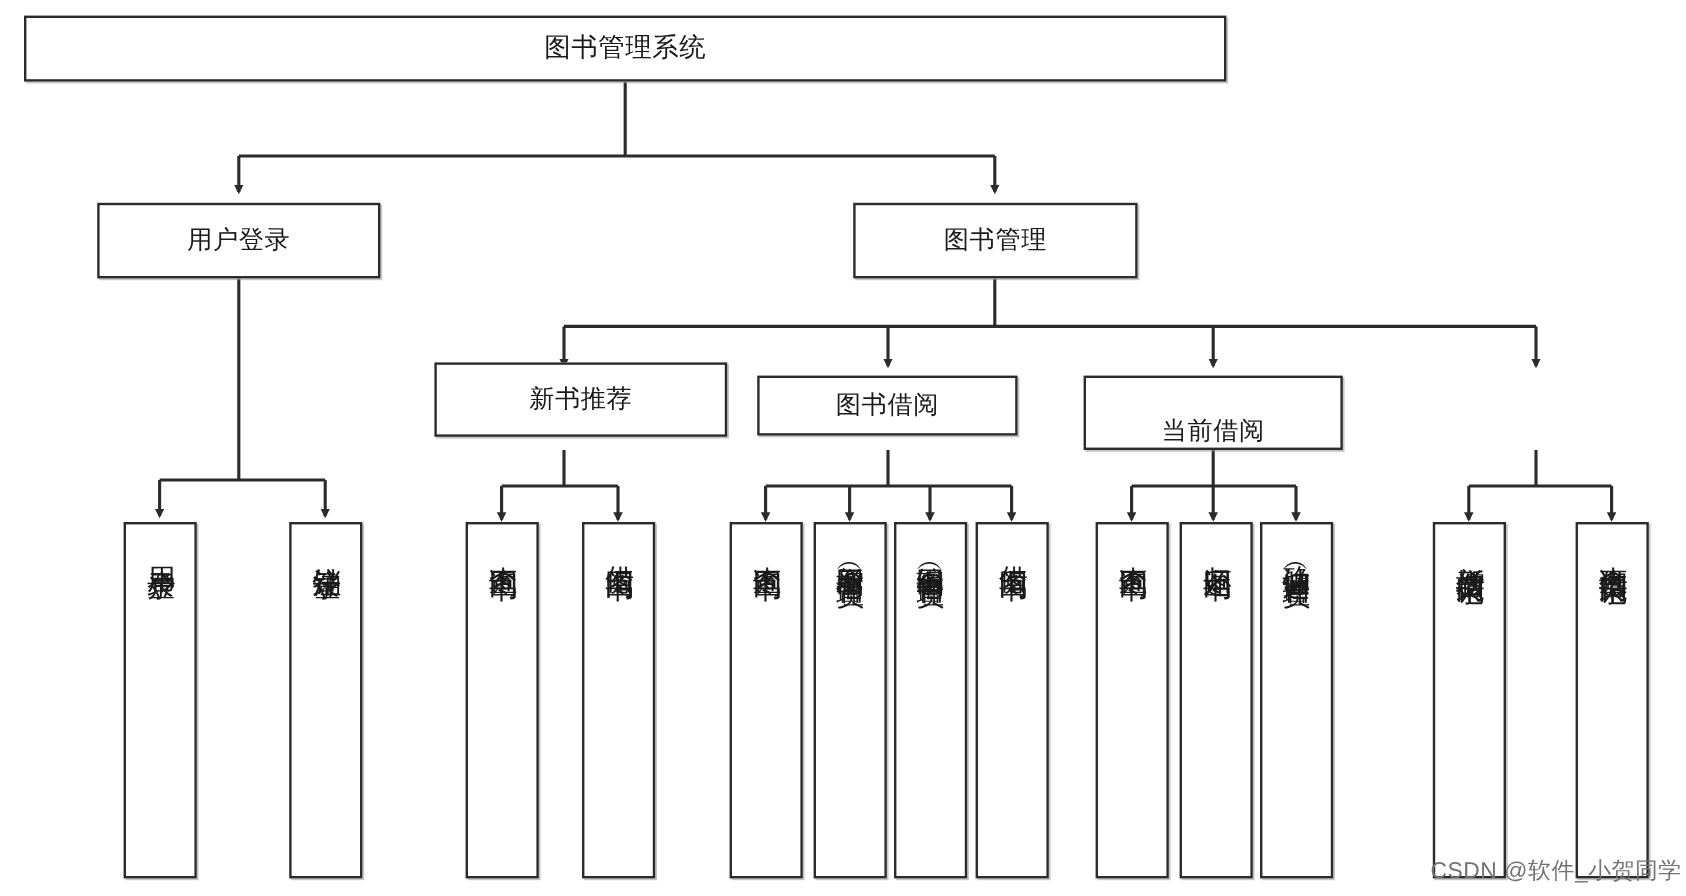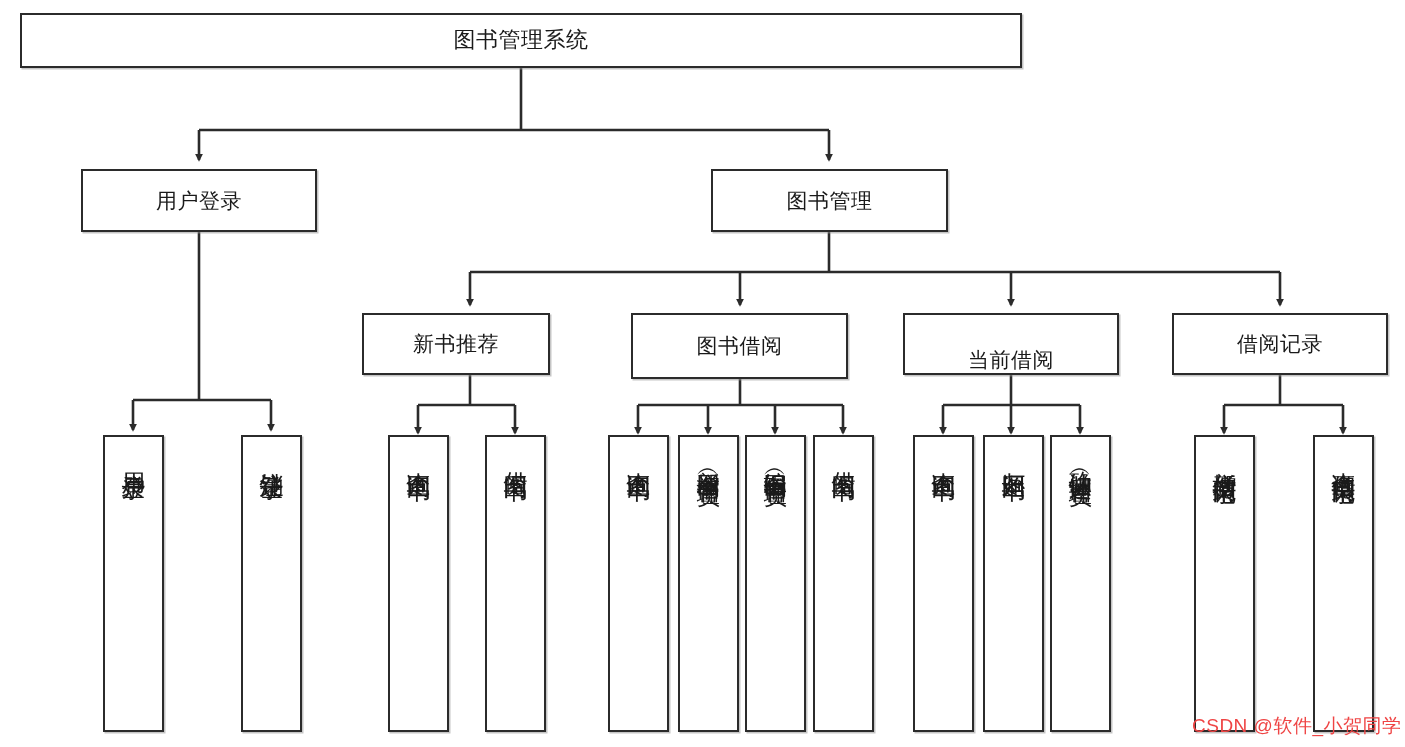--- a/index.html
+++ b/index.html
@@ -64,21 +64,21 @@
     line-height: 1.16;
     letter-spacing: 2px;
     -webkit-text-orientation: upright;
   }
   .node.v.tall .label {
     font-size: 23px;
   }
   .watermark {
     position: absolute;
     font-size: 19px;
-    color: #ef4444;
+    color: #737373;
     white-space: nowrap;
     z-index: 3;
     letter-spacing: 0.5px;
   }
 </style>
 </head>
 <body>
 
 <div id="canvas">
 
@@ -136,32 +136,29 @@
     <span class="label">图书管理系统</span>
   </div>
 
   <div class="node h" style="left:81px; top:169px; width:236px; height:63px;">
     <span class="label">用户登录</span>
   </div>
   <div class="node h" style="left:711px; top:169px; width:237px; height:63px;text-align:center;">
     <span class="label">图书管理</span>
   </div>
 
-  <div class="node h" style="left:362px; top:313px; width:188px; height:62px;">
+  <div class="node h" style="left:362px; top:302px; width:244px; height:62px;">
     <span class="label">新书推荐</span>
   </div>
-  <div class="node h" style="left:631px; top:313px; width:217px; height:66px;">
+  <div class="node h" style="left:631px; top:313px; width:217px; height:50px;">
     <span class="label">图书借阅</span>
   </div>
   <div class="node h" style="left:903px; top:313px; width:216px; height:62px;align-items:flex-end;">
     <span class="label">当前借阅</span>
   </div>
-  <div class="node h" style="left:1172px; top:313px; width:216px; height:62px;">
-    <span class="label">借阅记录</span>
-  </div>
 
   <div class="node v" style="left:103px; top:435px; width:61px; height:297px;">
     <span class="label">用户登录</span>
   </div>
   <div class="node v" style="left:241px; top:435px; width:61px; height:297px;">
     <span class="label">注销登录</span>
   </div>
 
   <div class="node v" style="left:388px; top:435px; width:61px; height:297px;">
     <span class="label">查询图书</span>

